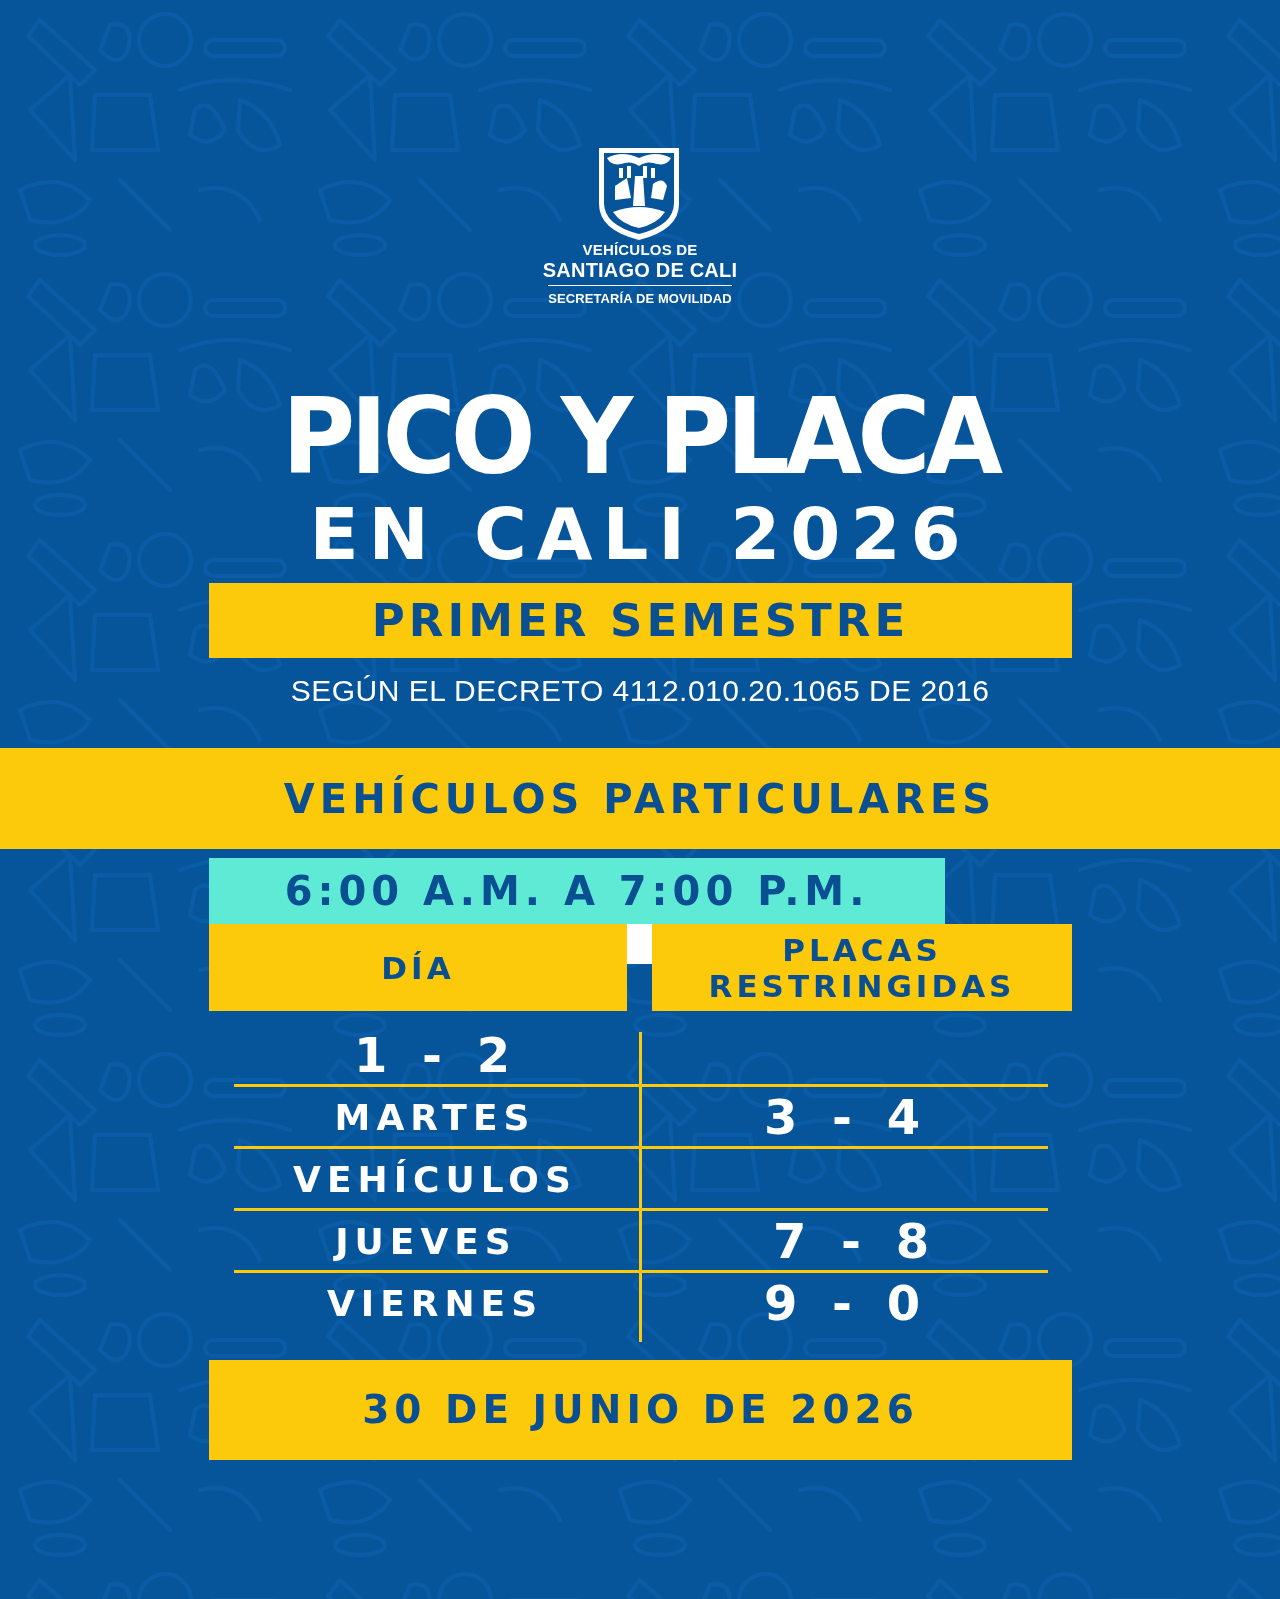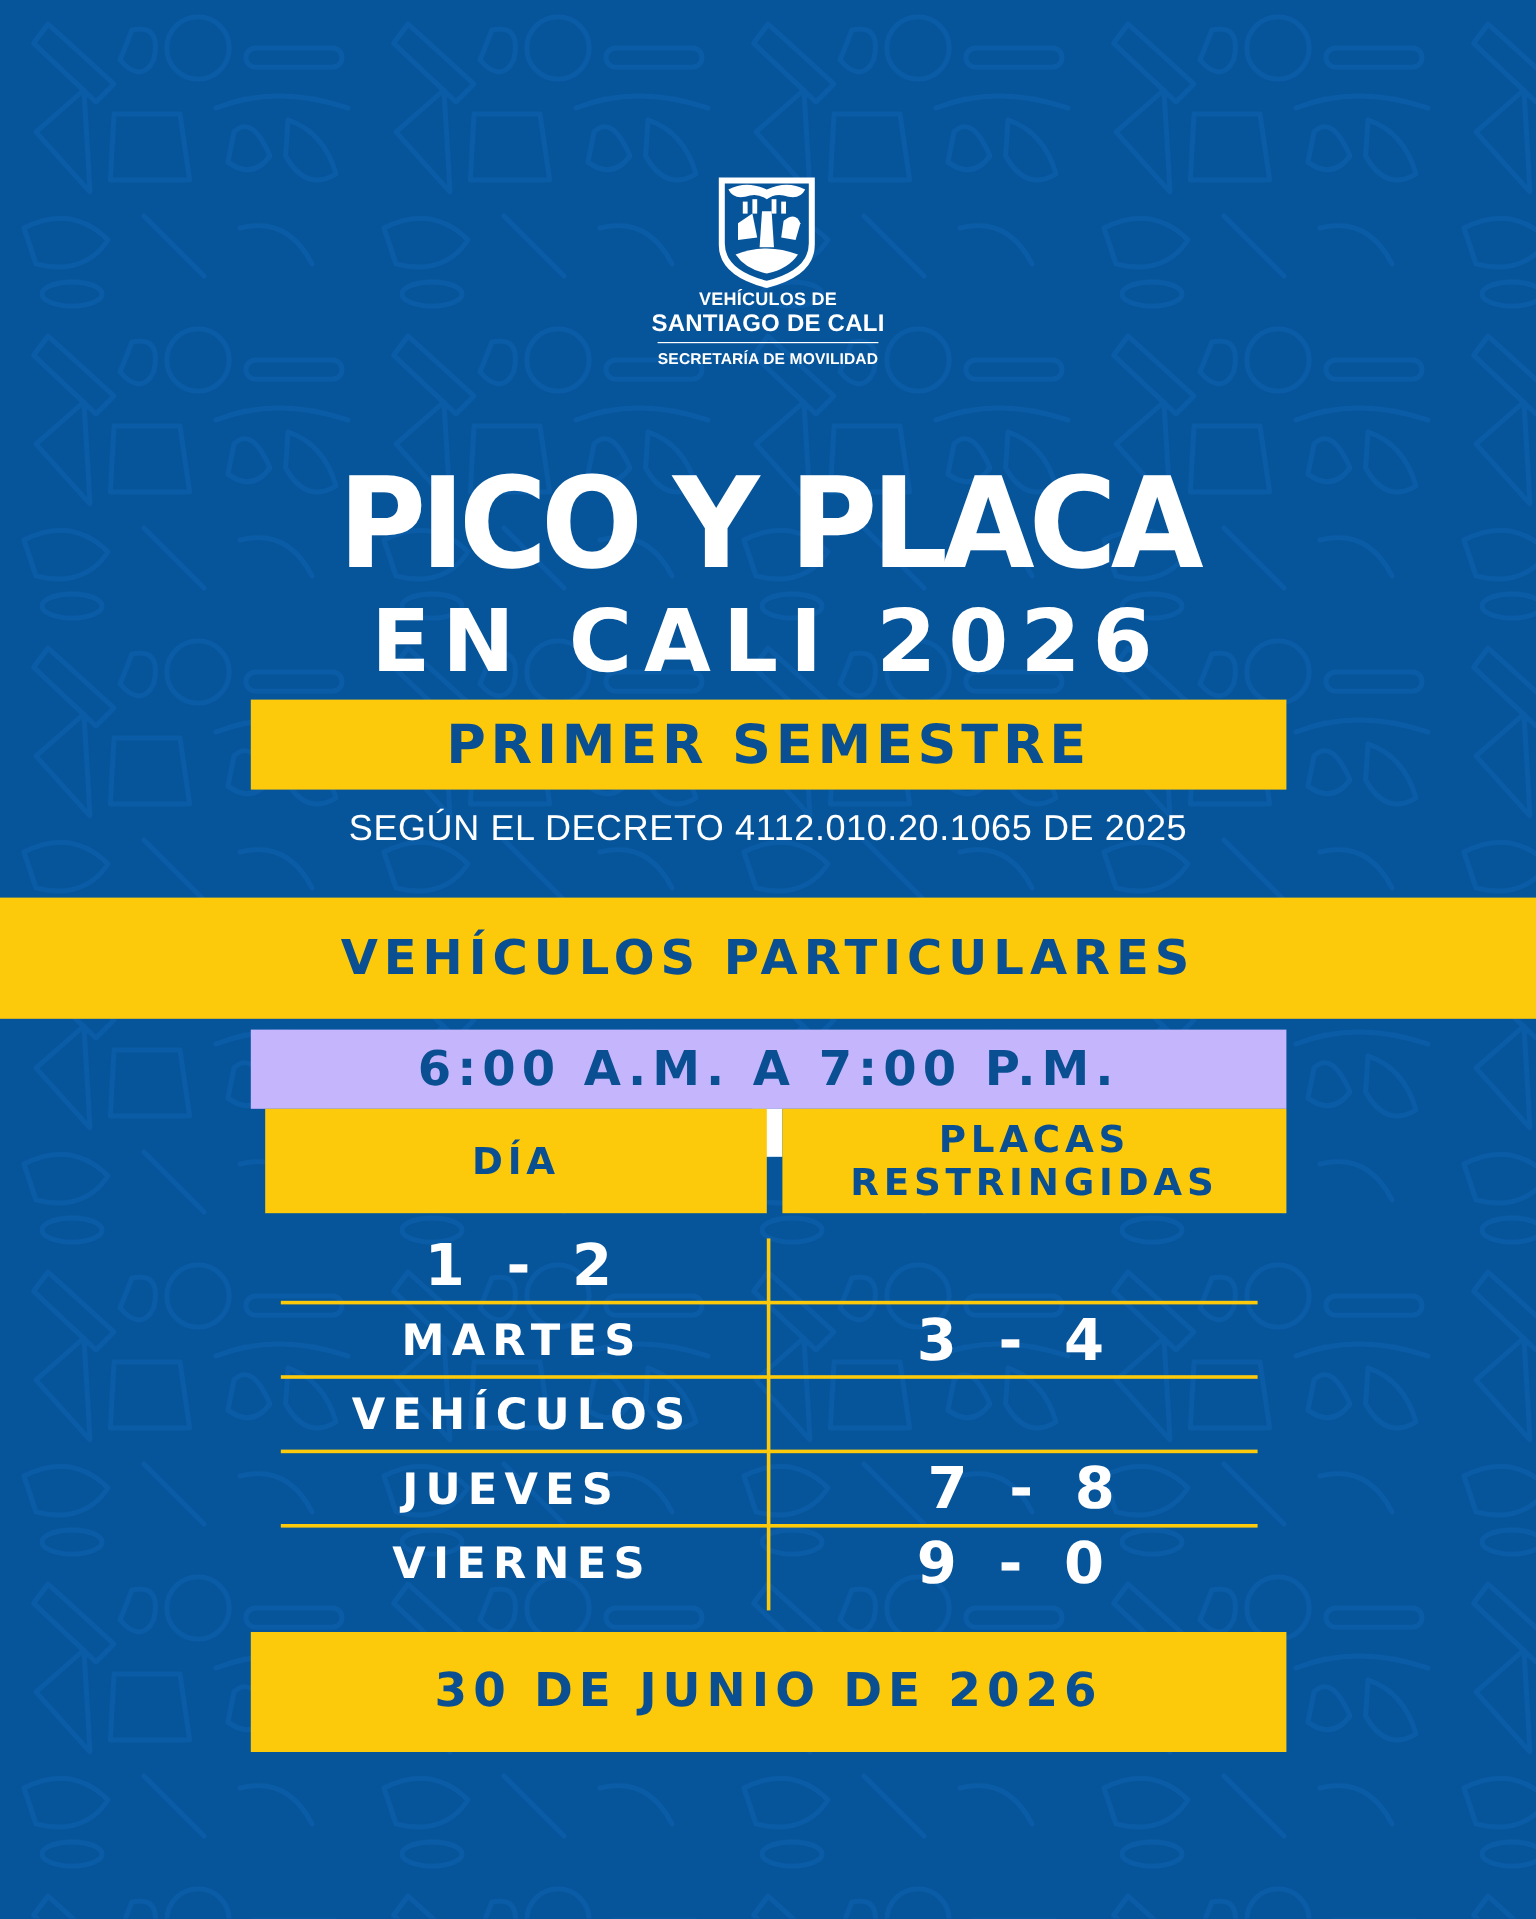--- a/index.html
+++ b/index.html
@@ -42,30 +42,30 @@
     left: 180px; top: 674px; width: 920px; text-align: center; color: #fff;
     font-family: "Liberation Sans", sans-serif; font-size: 30px; letter-spacing: 0.5px;
   }
   .vehiculos {
     left: 0; top: 748px; width: 1280px; height: 101px;
     display: flex; align-items: center; justify-content: center;
     font-family: "DejaVu Sans", sans-serif; font-weight: bold; font-size: 40px; letter-spacing: 5px;
   }
 
   .hours {
-    left: 209px; top: 858px; width: 863px; height: 66px; background: #c4b5fd; color: #0b4f93;
+    left: 209px; top: 858px; width: 736px; height: 66px; background: #5eead4; color: #0b4f93;
     display: flex; align-items: center; justify-content: center;
     font-family: "DejaVu Sans", sans-serif; font-weight: bold; font-size: 40px; letter-spacing: 5px;
   }
   .hours-gap { left: 627px; top: 924px; width: 25px; height: 40px; background: #fff; }
   .col-head {
     top: 924px; height: 87px; display: flex; align-items: center; justify-content: center; text-align: center;
     font-family: "DejaVu Sans", sans-serif; font-weight: bold; font-size: 31px; letter-spacing: 4px; line-height: 36px;
   }
-  .col-dia { left: 221px; width: 418px; }
+  .col-dia { left: 209px; width: 418px; }
   .col-placas { left: 652px; width: 420px; }
 
   .vline { left: 639px; top: 1032px; width: 3px; height: 310px; background: #fcca0a; }
   .row { left: 230px; width: 818px; height: 62px; display: flex; align-items: center; }
   .row .day {
     width: 410px; text-align: center; color: #fff;
     font-family: "DejaVu Sans", sans-serif; font-weight: bold; font-size: 36px; letter-spacing: 6px;
   }
   .row .plates {
     width: 408px; text-align: center; color: #fff;
@@ -120,21 +120,21 @@
 </svg>
 <div class="abs logo-text logo-l1">VEHÍCULOS DE</div>
 <div class="abs logo-text logo-l2">SANTIAGO DE CALI</div>
 <div class="abs logo-rule"></div>
 <div class="abs logo-text logo-l3">SECRETARÍA DE MOVILIDAD</div>
 
 <div class="abs title1">PICO Y PLACA</div>
 <div class="abs title2">EN CALI 2026</div>
 
 <div class="abs yellow semestre">PRIMER SEMESTRE</div>
-<div class="abs decreto">SEGÚN EL DECRETO 4112.010.20.1065 DE 2025</div>
+<div class="abs decreto">SEGÚN EL DECRETO 4112.010.20.1065 DE 2016</div>
 
 <div class="abs yellow vehiculos">VEHÍCULOS PARTICULARES</div>
 
 <div class="abs hours">6:00 A.M. A 7:00 P.M.</div>
 <div class="abs hours-gap"></div>
 <div class="abs yellow col-head col-dia">DÍA</div>
 <div class="abs yellow col-head col-placas">
     <span style="display:block;width:330px;">PLACAS RESTRINGIDAS</span>
   </div>
 

